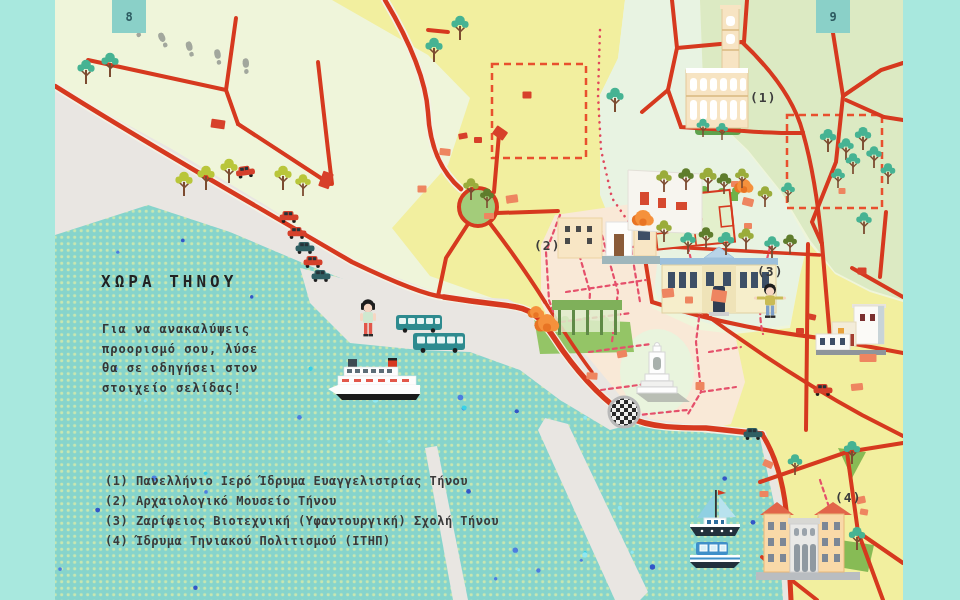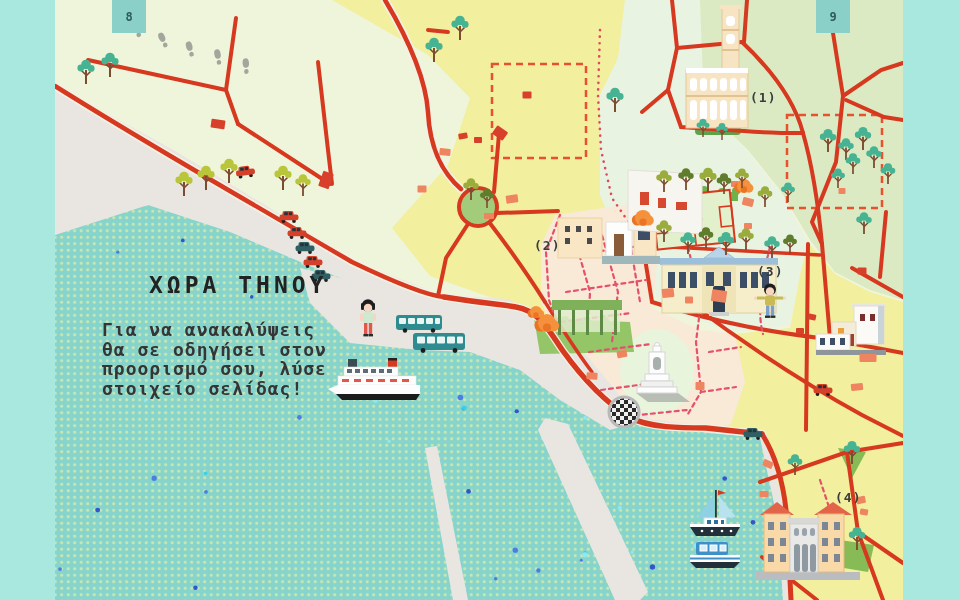--- a/index.html
+++ b/index.html
@@ -3,23 +3,23 @@
 <meta charset="utf-8">
 <style>
   html,body{margin:0;padding:0;background:#ccc;}
   .stage{position:relative;width:960px;height:600px;overflow:hidden;
          font-family:"DejaVu Sans Mono","Liberation Mono",monospace;background:#eff5da;}
   .stage svg{position:absolute;left:0;top:0;}
   .page-num{position:absolute;top:0;width:34px;height:33px;background:#8ad0c8;
             color:#2c5a60;font-size:12px;font-weight:700;display:flex;
             align-items:center;justify-content:center;}
   .page-num.left{left:112px;} .page-num.right{left:816px;}
-  .map-title{position:absolute;left:101px;top:272px;font-size:23px;font-weight:700;
-             letter-spacing:4px;color:#222;margin-left:48px;}
-  .intro{position:absolute;left:102px;top:320px;color:#353535;font-size:18px;
+  .map-title{position:absolute;left:101px;top:272px;font-size:16px;font-weight:700;
+             letter-spacing:4px;color:#222;}
+  .intro{position:absolute;left:102px;top:320px;color:#353535;font-size:12px;
          font-weight:600;line-height:19.5px;letter-spacing:1px;}
   .legend{position:absolute;left:105px;top:471px;color:#3a3a3a;font-size:12px;
           font-weight:600;line-height:20px;letter-spacing:0.5px;white-space:pre;}
   .marker{position:absolute;font-size:13px;font-weight:700;color:#3c3c3c;letter-spacing:1px;}
 </style>
 </head>
 <body>
 
 <div class="stage">
 
@@ -648,24 +648,25 @@
 
   <rect x="0" y="0" width="55" height="600" fill="#a8e8de"></rect>
   <rect x="903" y="0" width="57" height="600" fill="#a8e8de"></rect>
 </svg>
 
 <div class="page-num left">8</div>
 <div class="page-num right">9</div>
 <div class="map-title">ΧΩΡΑ ΤΗΝΟΥ</div>
 <div class="intro" id="intro">
       <div>Για να ανακαλύψεις</div>
+      <div>προορισμό σου, λύσε</div>
       <div>θα σε οδηγήσει στον</div>
-      <div>προορισμό σου, λύσε</div>
       <div>στοιχείο σελίδας!</div>
     </div>
+<div class="legend" id="legend"><div>(1) Πανελλήνιο Ιερό Ίδρυμα Ευαγγελιστρίας Τήνου</div><div>(2) Αρχαιολογικό Μουσείο Τήνου</div><div>(3) Ζαρίφειος Βιοτεχνική (Υφαντουργική) Σχολή Τήνου</div><div>(4) Ίδρυμα Τηνιακού Πολιτισμού (ΙΤΗΠ)</div></div>
 <div id="markers">
       <div class="marker" style="left: 750px; top: 90px;">(1)</div>
       <div class="marker" style="left: 534px; top: 238px;">(2)</div>
       <div class="marker" style="left: 757px; top: 264px;">(3)</div>
       <div class="marker" style="left: 835px; top: 490px;">(4)</div>
     </div>
 
 </div>
 
 </body></html>

